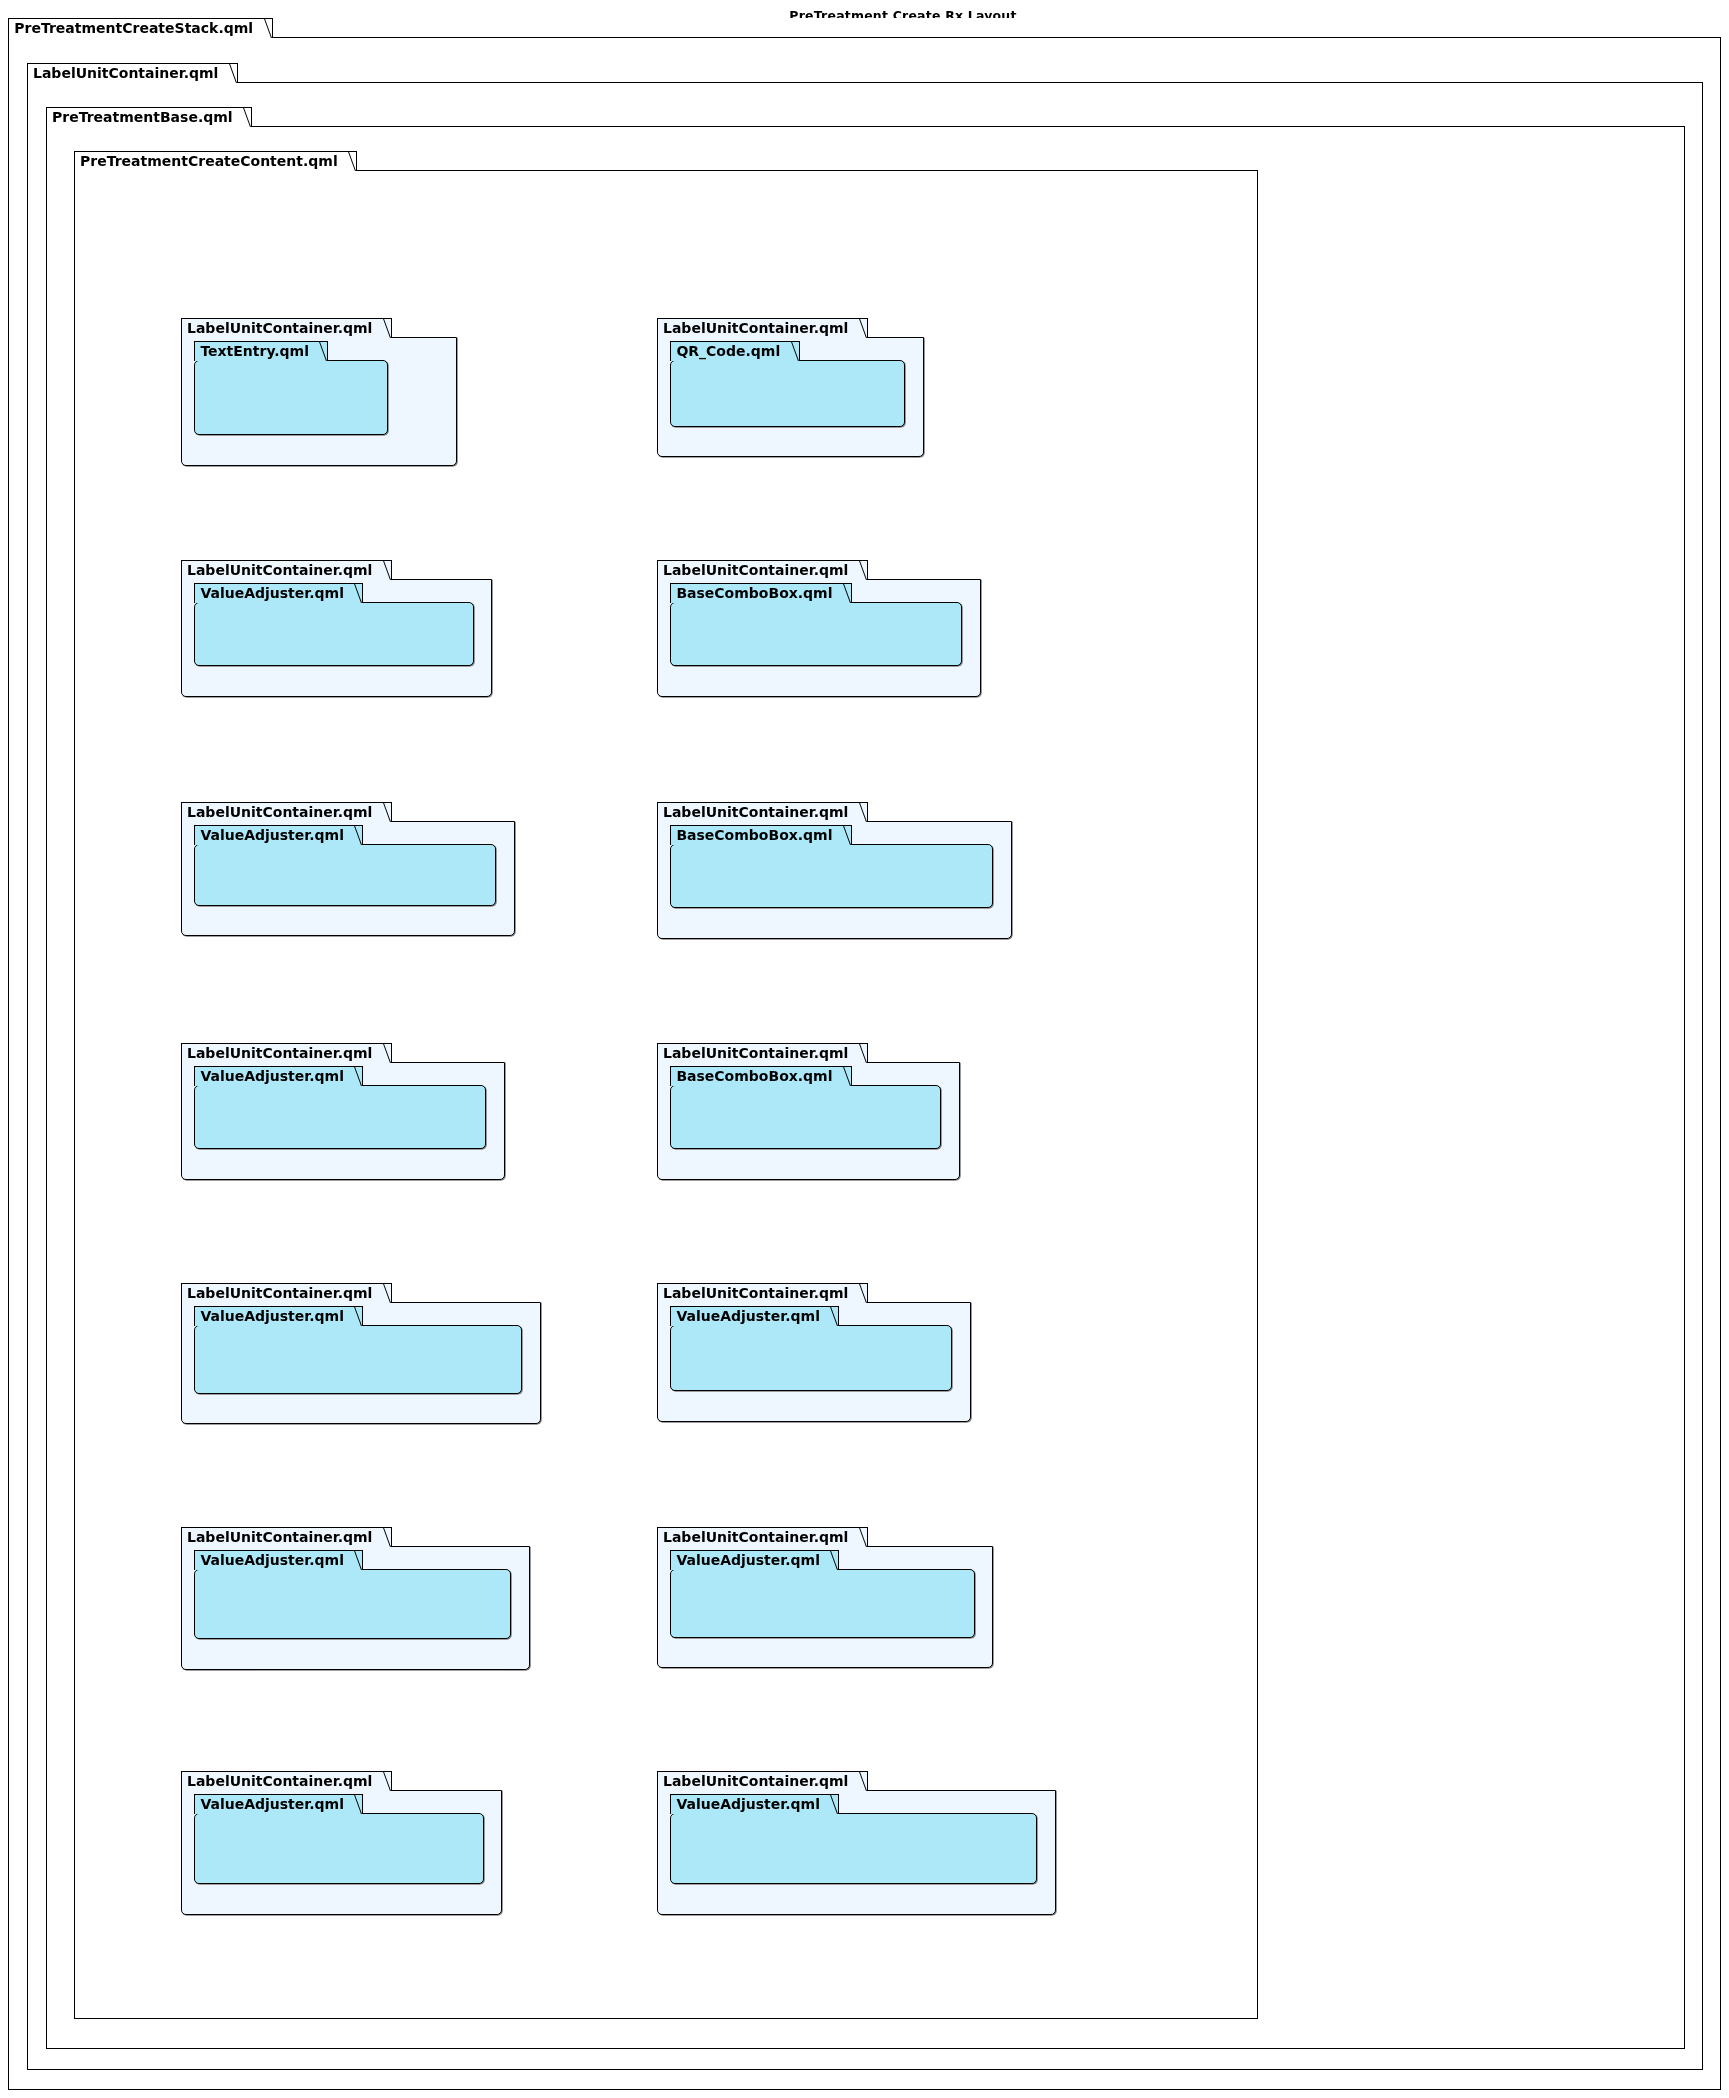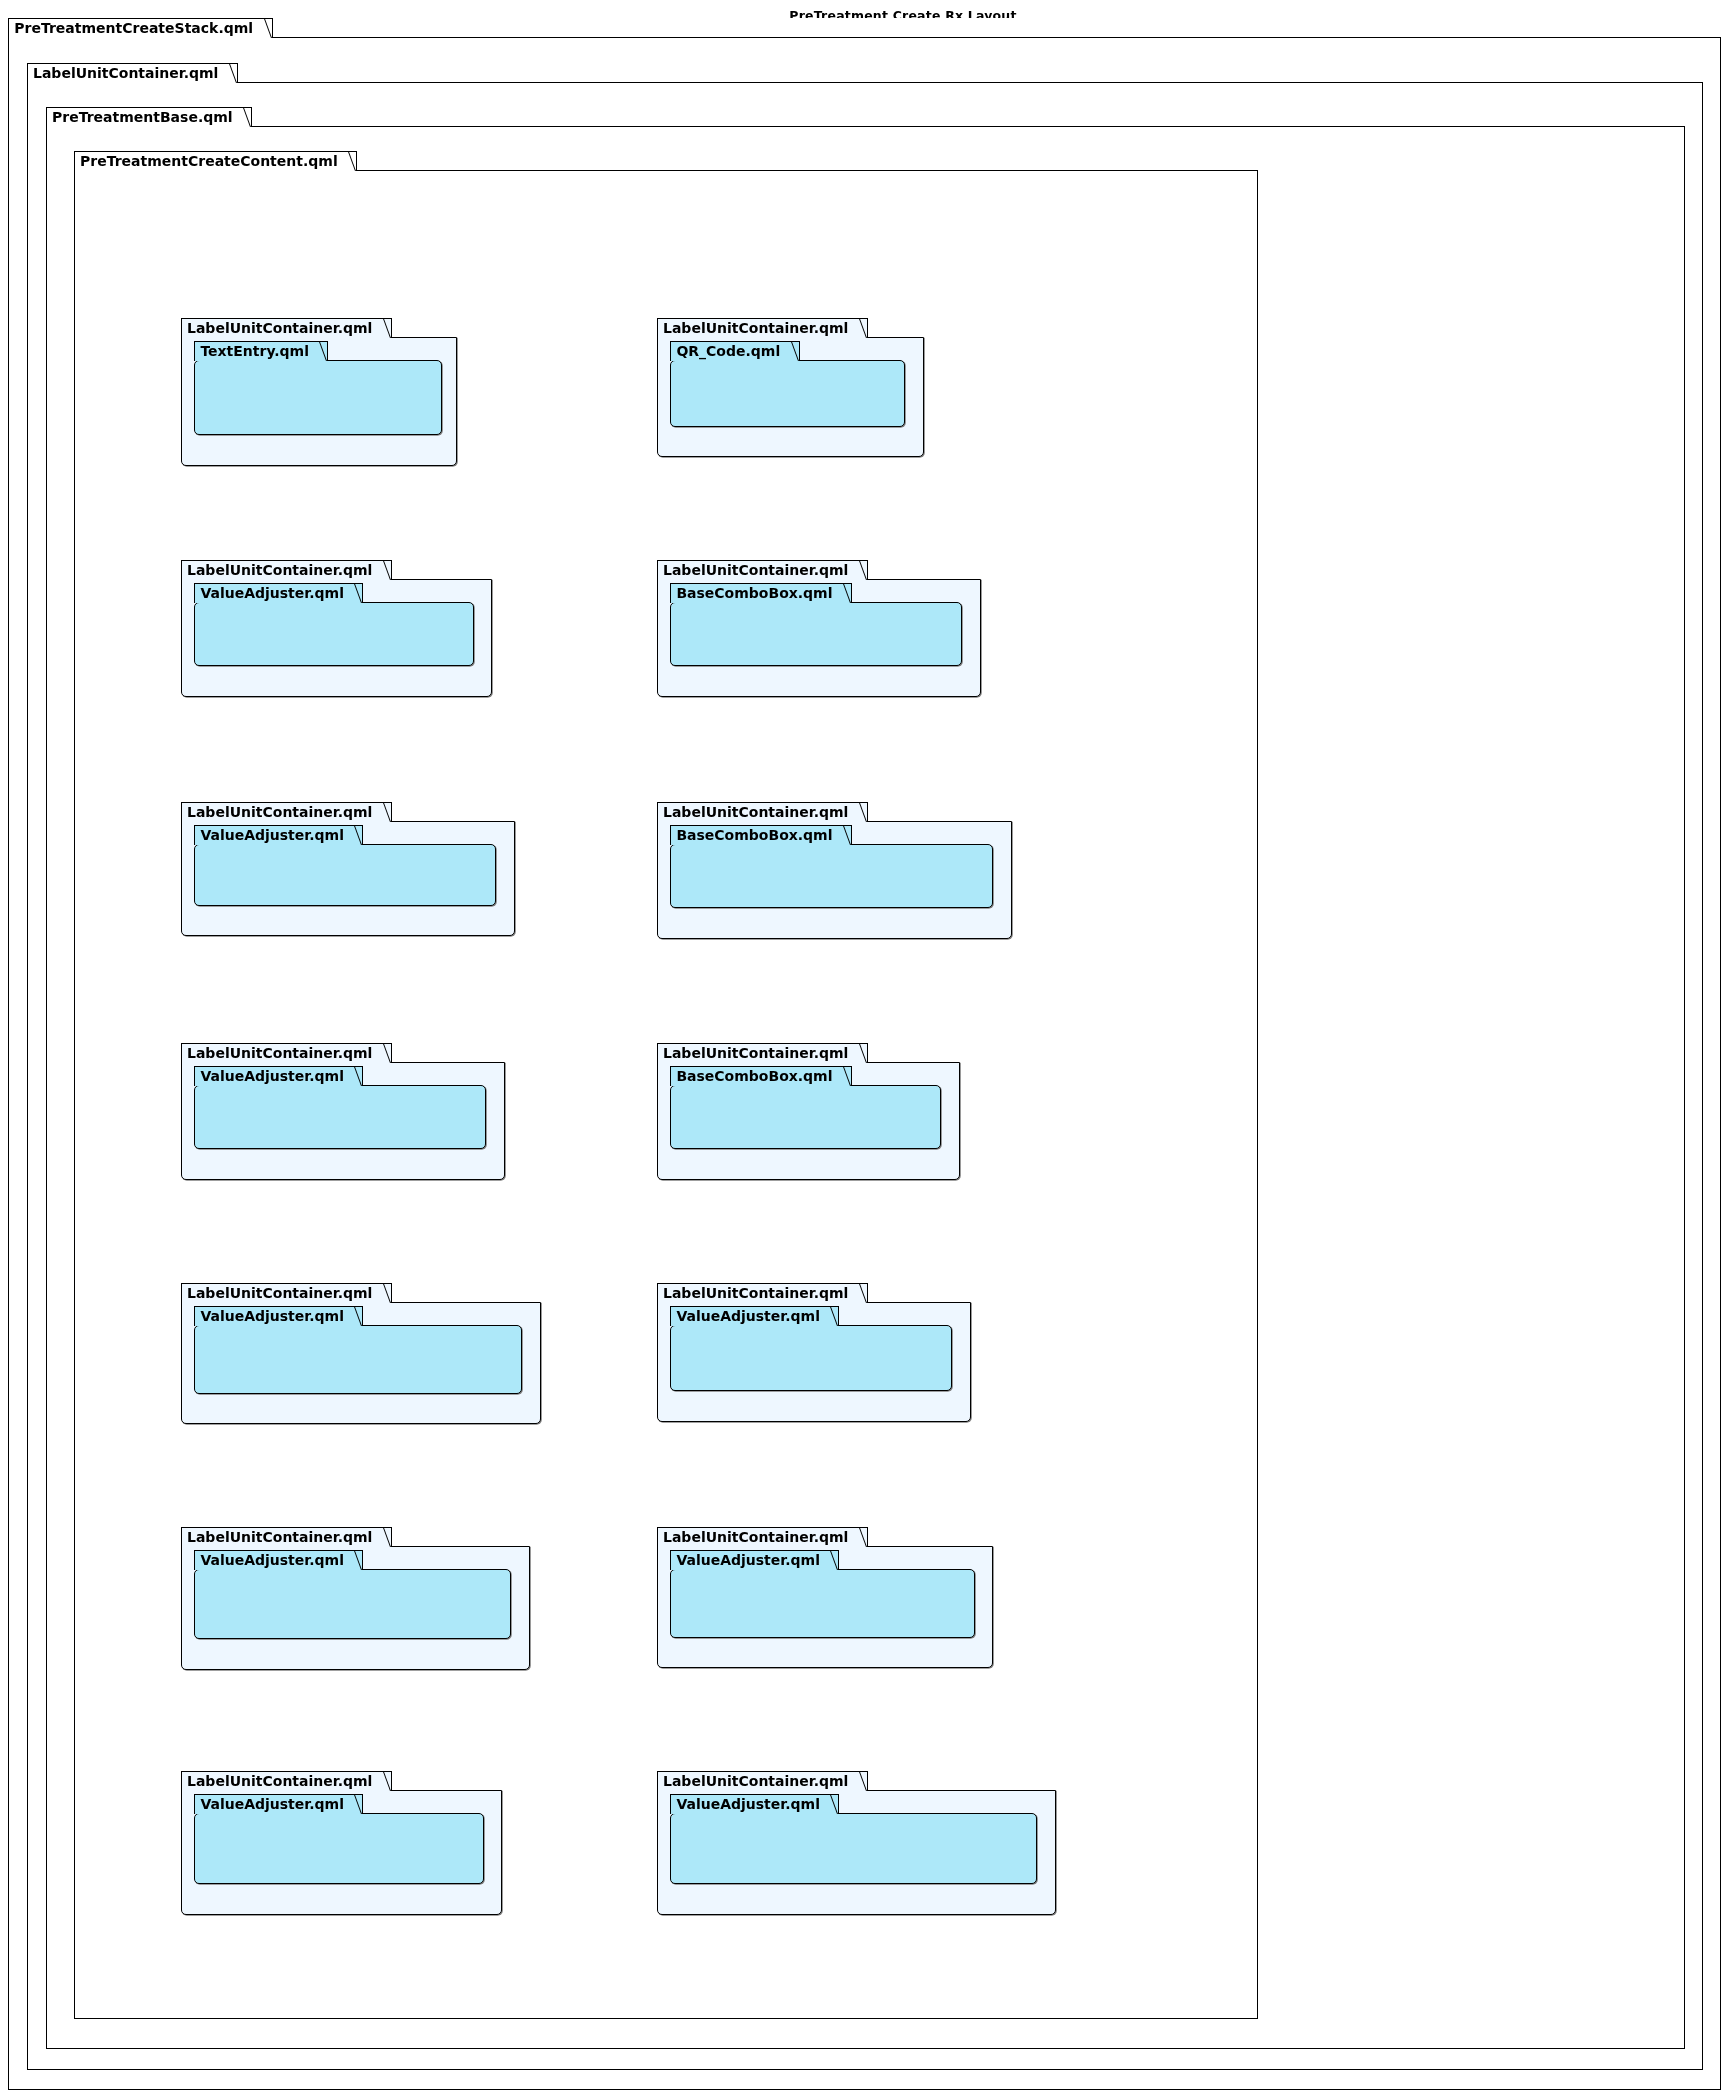--- a/index.html
+++ b/index.html
@@ -173,21 +173,21 @@
   <div class="dg-label">Right Column</div>
 </div>
 
 <div id="field-groups-host">
     <div class="fgroup" style="left: 159px; top: 278px; width: 319px; height: 211px;">
     <div class="fg-box"></div>
     <div class="fg-title">Patient ID</div>
     <div class="pkg lvl1" style="left:22px; top:40px; width:276px; height:148px;">
       <div class="pkg-tab">LabelUnitContainer.qml</div>
       <div class="pkg-body"></div>
-      <div class="pkg lvl2" style="left:13.4px; top:23.4px; width:248px; height:94px;">
+      <div class="pkg lvl2" style="left:13.4px; top:23.4px; width:194px; height:94px;">
         <div class="pkg-tab">TextEntry.qml</div>
         <div class="pkg-body"></div>
         <div class="component" style="left:11.7px; top:34px; width:214px; height:50px;">
           <svg class="comp-icon" viewBox="0 0 18 12" xmlns="http://www.w3.org/2000/svg">
               <rect x="4" y="0.5" width="13" height="11" fill="#F0F0F0" stroke="#808080" stroke-width="1"></rect>
               <rect x="0.5" y="2" width="6" height="3" fill="#F0F0F0" stroke="#808080" stroke-width="1"></rect>
               <rect x="0.5" y="7" width="6" height="3" fill="#F0F0F0" stroke="#808080" stroke-width="1"></rect>
             </svg>
           <div class="comp-label">vTreatmentCreate.patientID</div>
         </div>

